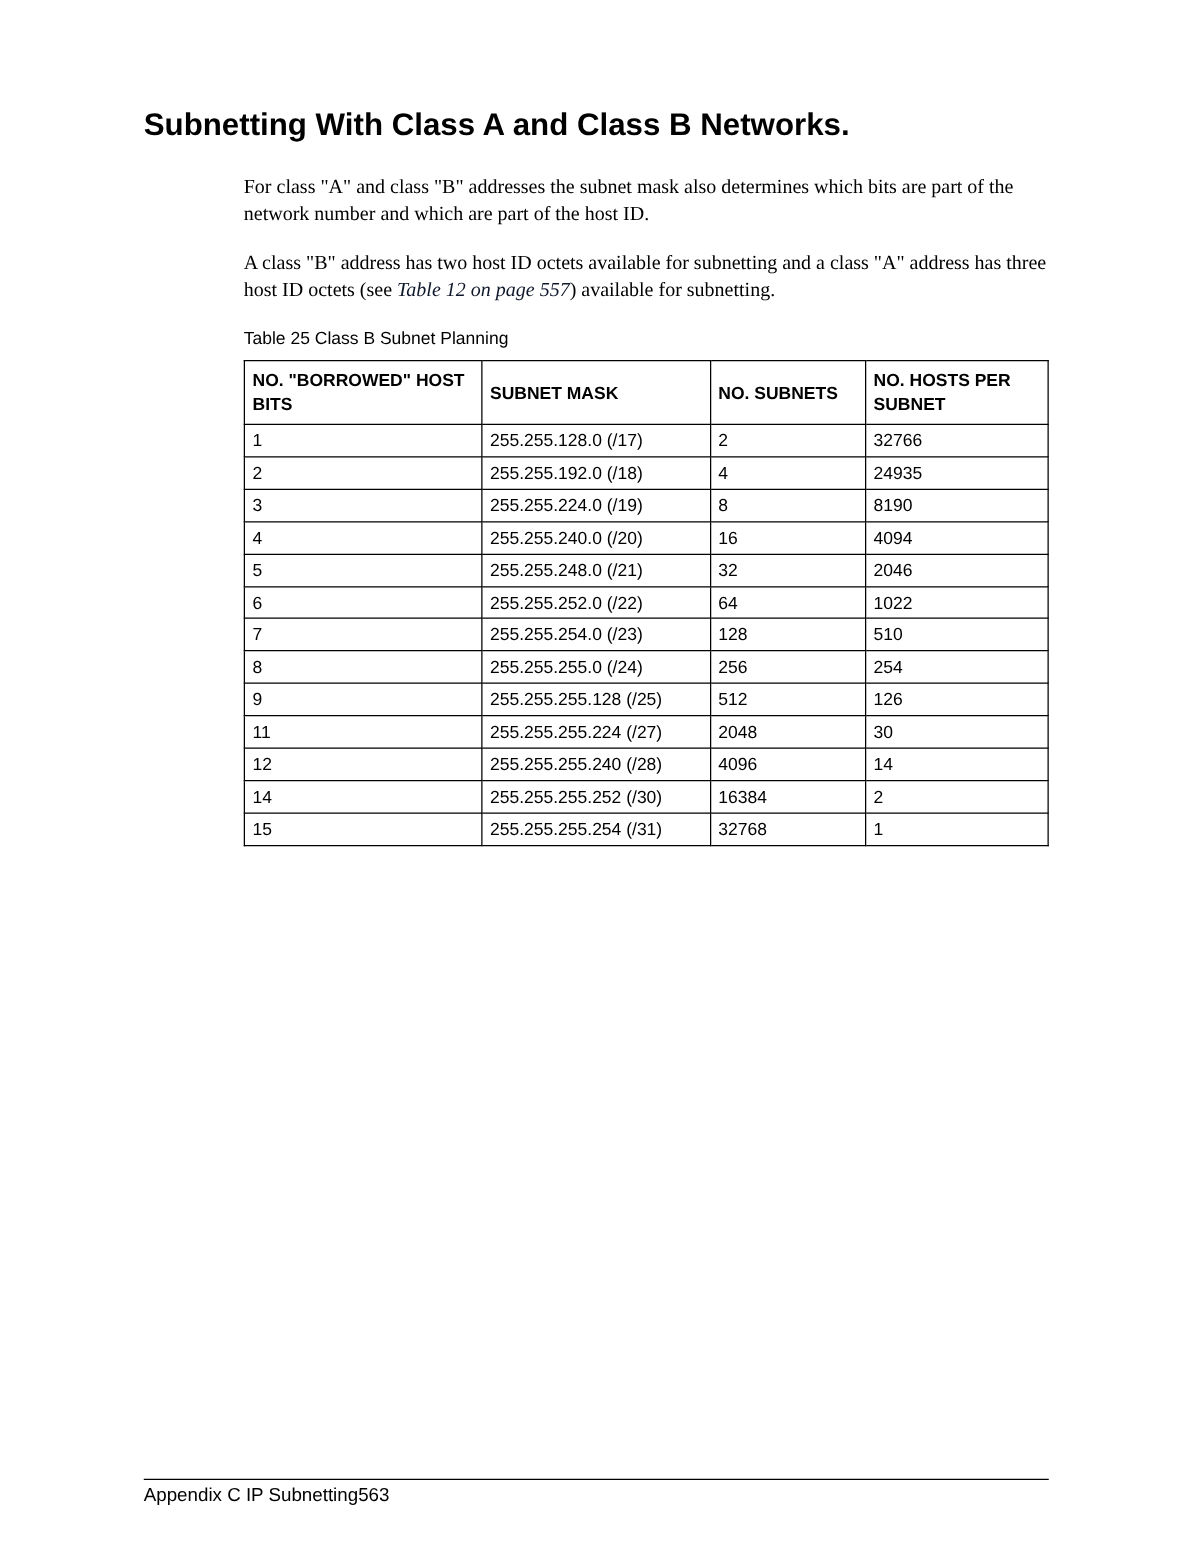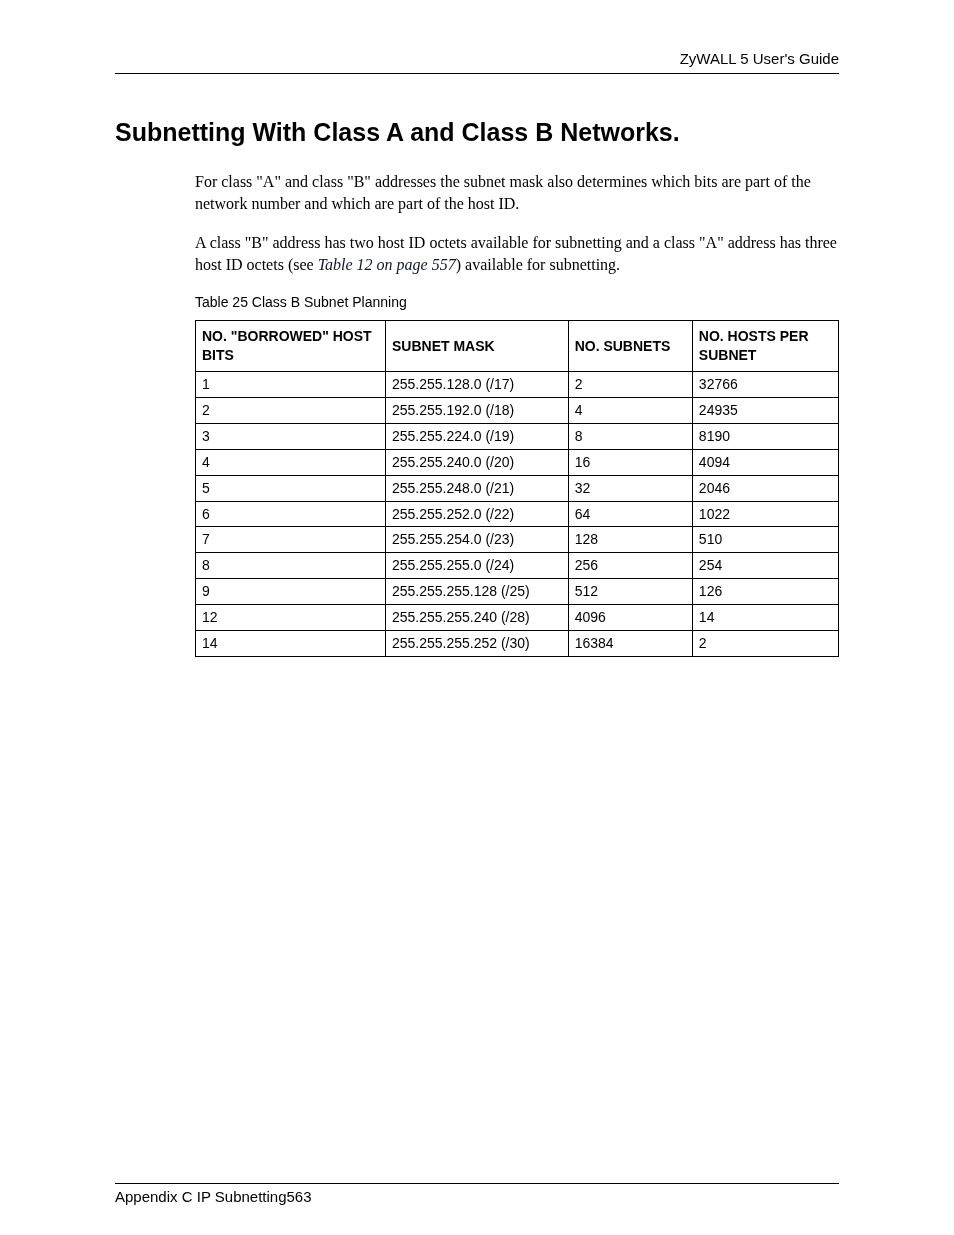--- a/index.html
+++ b/index.html
@@ -101,24 +101,20 @@
     display: flex;
     font-family: Arial, Helvetica, sans-serif;
     font-size: 15px;
   }
 </style>
 </head>
 <body>
 
 <div class="page">
 
-  <div class="header-area">
-    <div class="doc-header">ZyWALL 5 User's Guide</div>
-    <hr class="top-rule">
-  </div>
 
   <h1 class="section-title">Subnetting With Class A and Class B Networks.</h1>
 
   <div class="body-content">
 
     <p class="para">For class "A" and class "B" addresses the subnet mask also determines which bits are part of the network number and which are part of the host ID.</p>
 
     <p class="para">
       <span>A class "B" address has two host ID octets available for subnetting and a class "A" address has three host ID octets (see </span><a href="#" class="xref">Table 12 on page 557</a><span>) available for subnetting.</span>
     </p>
@@ -186,30 +182,42 @@
             <td>256</td>
             <td>254</td>
           </tr>
           <tr>
             <td>9</td>
             <td>255.255.255.128 (/25)</td>
             <td>512</td>
             <td>126</td>
           </tr>
           <tr>
+            <td>11</td>
+            <td>255.255.255.224 (/27)</td>
+            <td>2048</td>
+            <td>30</td>
+          </tr>
+          <tr>
             <td>12</td>
             <td>255.255.255.240 (/28)</td>
             <td>4096</td>
             <td>14</td>
           </tr>
           <tr>
             <td>14</td>
             <td>255.255.255.252 (/30)</td>
             <td>16384</td>
             <td>2</td>
+          </tr>
+          <tr>
+            <td>15</td>
+            <td>255.255.255.254 (/31)</td>
+            <td>32768</td>
+            <td>1</td>
           </tr>
         </tbody>
     </table>
 
   </div>
 
   <div class="spacer"></div>
 
   <div class="footer-area">
     <hr class="bottom-rule">

